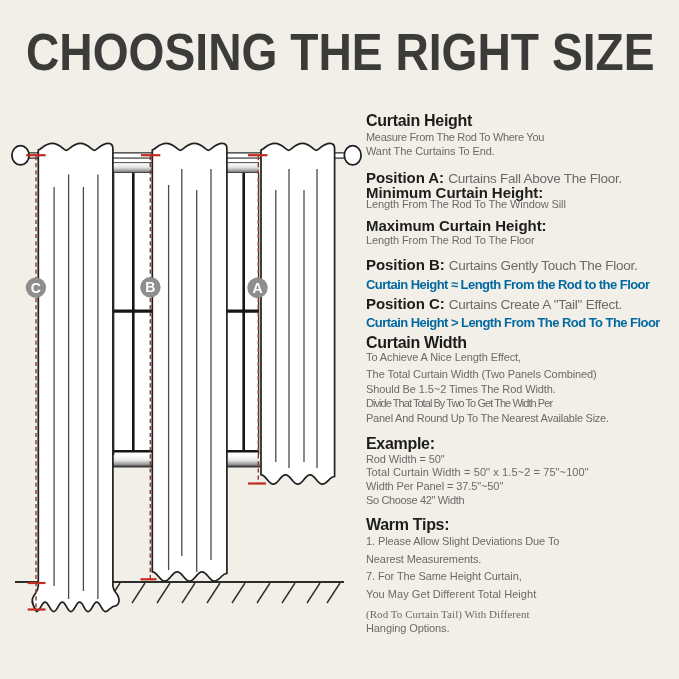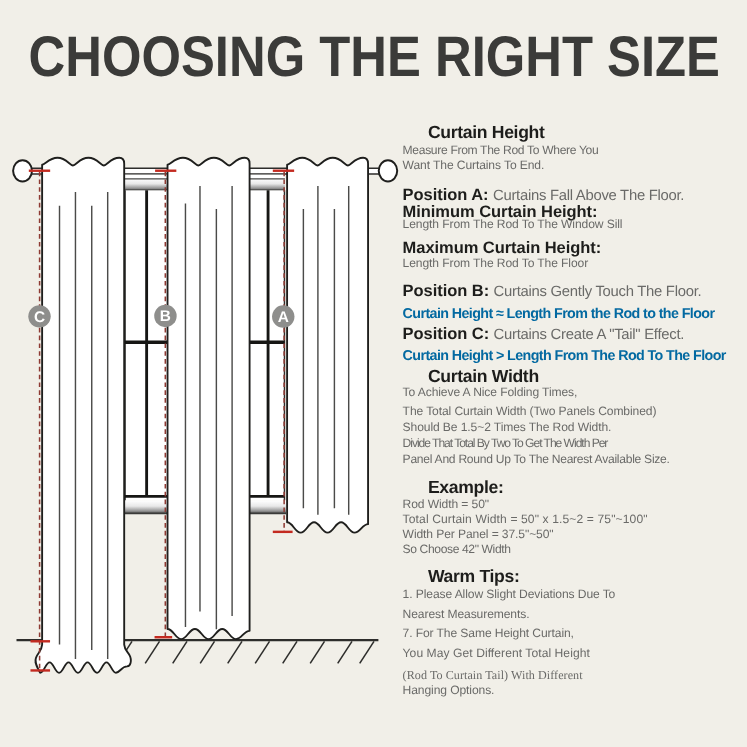--- a/index.html
+++ b/index.html
@@ -1,20 +1,20 @@
 <!DOCTYPE html>
 <html><head>
 <meta charset="utf-8">
 <style>
 html,body{margin:0;padding:0;}
 body{width:679px;height:679px;background:#f1efe8;font-family:"Liberation Sans",sans-serif;position:relative;overflow:hidden;}
 .abs{position:absolute;}
 .t{position:absolute;left:366px;white-space:nowrap;}
 .g{color:#6a6a68;font-size:11px;letter-spacing:-0.1px;}
-.h{color:#1d1d1b;font-weight:bold;font-size:16px;letter-spacing:-0.3px;margin-left:23px;}
+.h{color:#1d1d1b;font-weight:bold;font-size:16px;letter-spacing:-0.3px;}
 .p{color:#1d1d1b;font-weight:bold;font-size:15px;letter-spacing:-0.05px;}
 .f{color:#0369a1;font-weight:bold;font-size:13px;letter-spacing:-0.55px;}
 .p .r{color:#6a6a68;font-weight:normal;font-size:13.5px;letter-spacing:-0.25px;}
 </style>
 </head>
 <body>
 
 <div class="abs" style="left:25.5px;top:22px;white-space:nowrap;font-size:52px;font-weight:bold;color:#3b3b39;letter-spacing:0;transform:scaleX(0.888);transform-origin:left top;">CHOOSING THE RIGHT SIZE</div>
 
 <svg class="abs" style="left:0;top:0" width="679" height="679" viewBox="0 0 679 679">
@@ -145,21 +145,21 @@
 <div class="t g" style="top:233.5px;">Length From The Rod To The Floor</div>
 
 <div class="t p" style="top:255.5px;text-align:center;">Position B: <span class="r">Curtains Gently Touch The Floor.</span></div>
 <div class="t f" style="top:276.5px;">Curtain Height ≈ Length From the Rod to the Floor</div>
 
 <div class="t p" style="top:295px;">Position C: <span class="r">Curtains Create A "Tail" Effect.</span></div>
 <div class="t f" style="top:315px;">Curtain Height &gt; Length From The Rod To The Floor</div>
 
 <div class="t h" style="top:333.5px;">Curtain Width</div>
 
-<div class="t g" style="top:351px;">To Achieve A Nice Folding Times,</div>
+<div class="t g" style="top:351px;">To Achieve A Nice Length Effect,</div>
 <div class="t g" style="top:368px;">The Total Curtain Width (Two Panels Combined)</div>
 <div class="t g" style="top:383px;">Should Be 1.5~2 Times The Rod Width.</div>
 <div class="t g" style="top:397px;letter-spacing:-0.95px;">Divide That Total By Two To Get The Width Per</div>
 <div class="t g" style="top:412px;letter-spacing:-0.25px;">Panel And Round Up To The Nearest Available Size.</div>
 
 <div class="t h" style="top:434.5px;">Example:</div>
 
 <div class="t g" style="top:452.5px;">Rod Width = 50"</div>
 <div class="t g" style="top:466px;letter-spacing:0.1px;">Total Curtain Width = 50" x 1.5~2 = 75"~100"</div>
 <div class="t g" style="top:479.5px;">Width Per Panel = 37.5"~50"</div>

